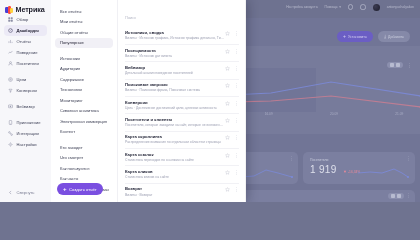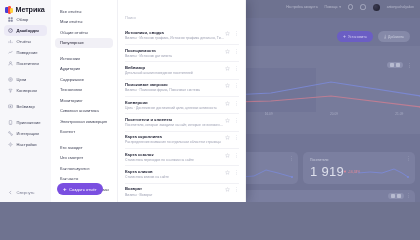--- a/index.html
+++ b/index.html
@@ -80,21 +80,21 @@
   }
 
   
   .bg-card-sm {
     position: absolute; background: #8286a6; border-radius: 5px; opacity: .6;
   }
   .card-a { left: 236px; top: 152px; width: 62px; height: 32px; }
   .card-b { left: 303px; top: 152px; width: 112px; height: 32px; }
   .card-c { left: 236px; top: 190px; width: 179px; height: 24px; }
   .sm-label { position: absolute; font-size: 3.4px; color: #d2d5e4; opacity: .85; }
-  .sm-value { position: absolute; font-size: 13px; color: #e6e8f2; opacity: .92; letter-spacing: .3px; }
+  .sm-value { position: absolute; font-size: 10px; color: #e6e8f2; opacity: .92; letter-spacing: .3px; }
   .sm-delta { position: absolute; font-size: 3.3px; color: #f08a9a; opacity: .95; display: flex; gap: 1px; align-items: center; }
   .sm-delta .caret { font-size: 4px; line-height: 1; }
   .sm-dots { position: absolute; color: #c6c9db; font-size: 5px; opacity: .6; }
 
   
   .modal {
     position: absolute; left: 0; top: 0;
     width: 246px; height: 202px;
     background: #ffffff;
     display: flex;

